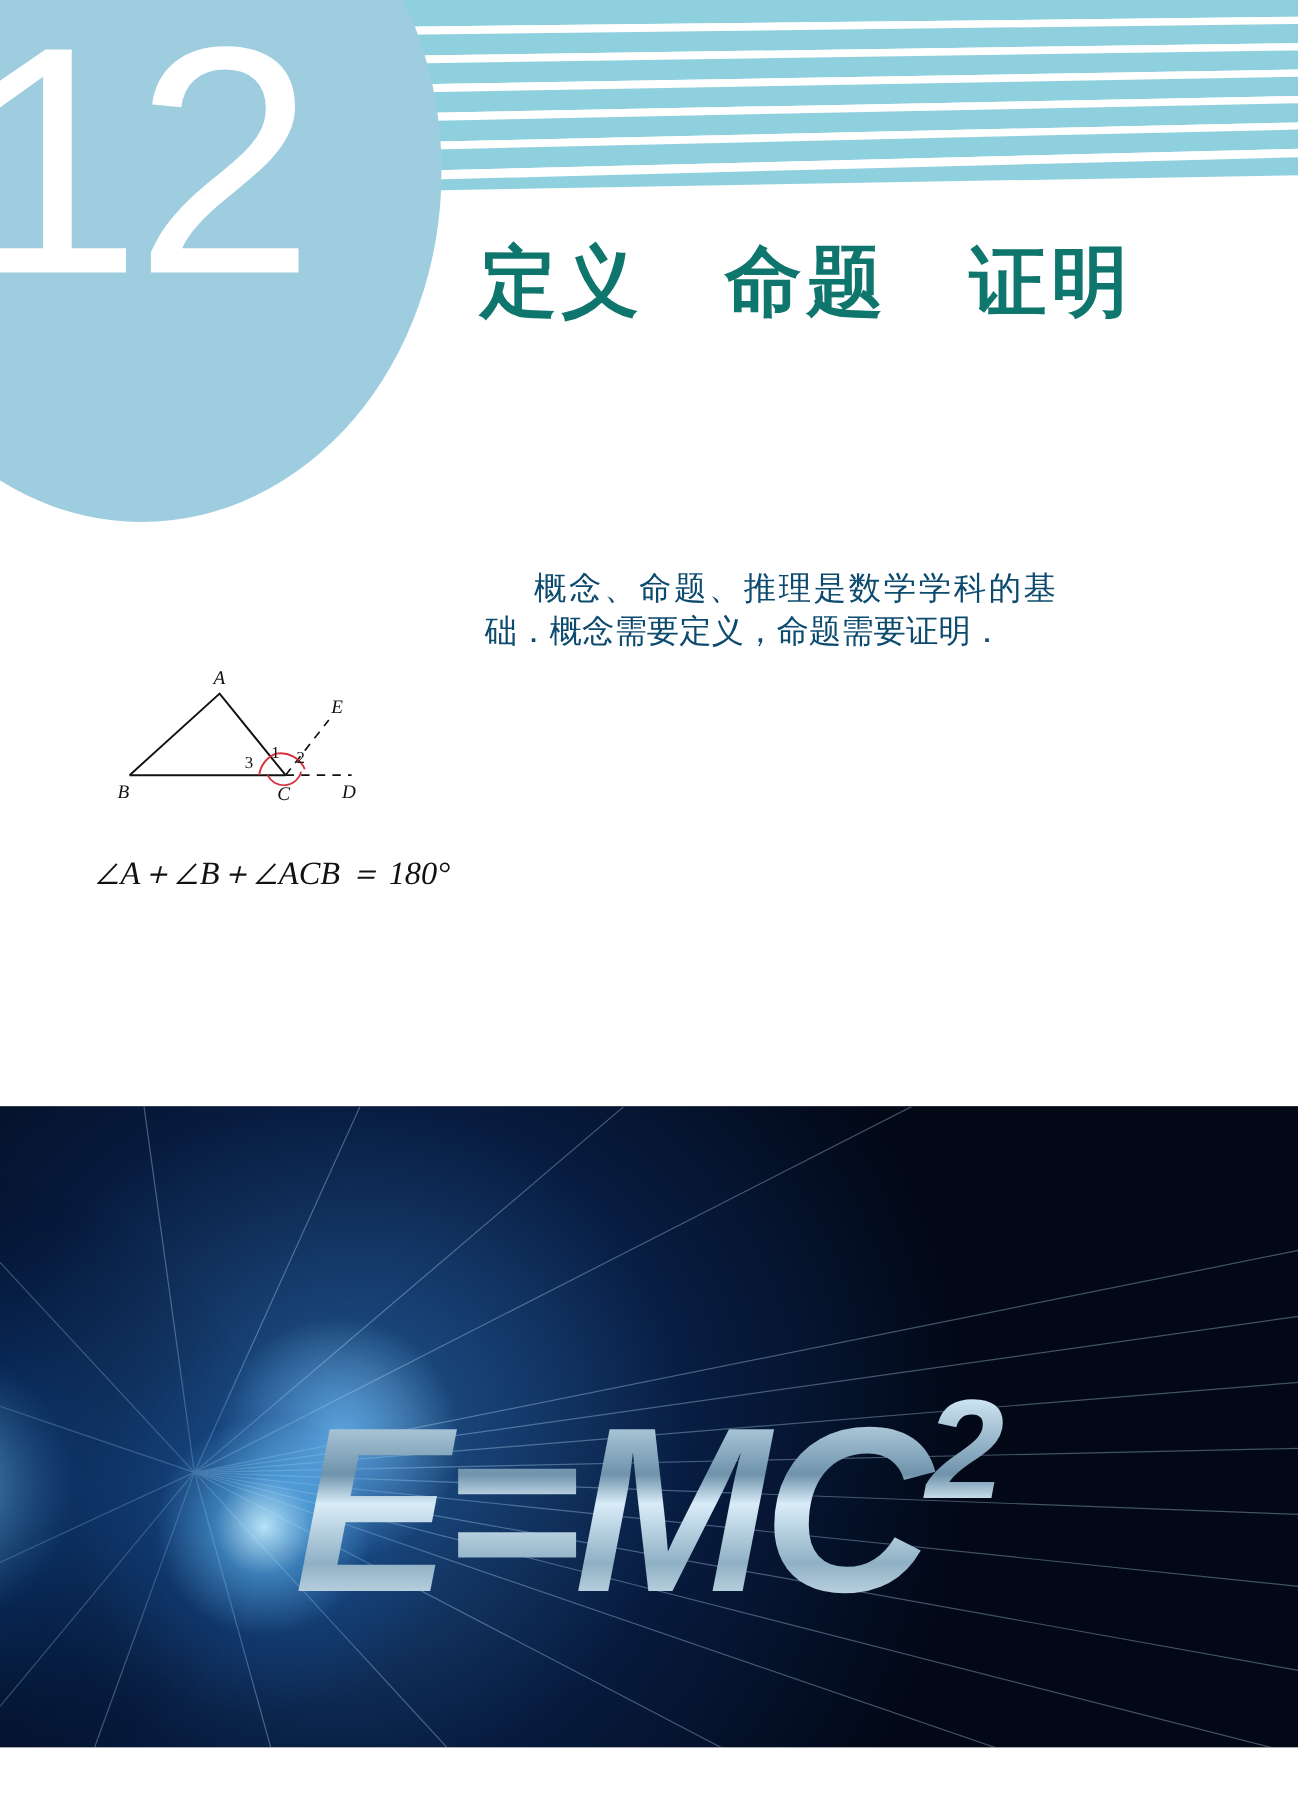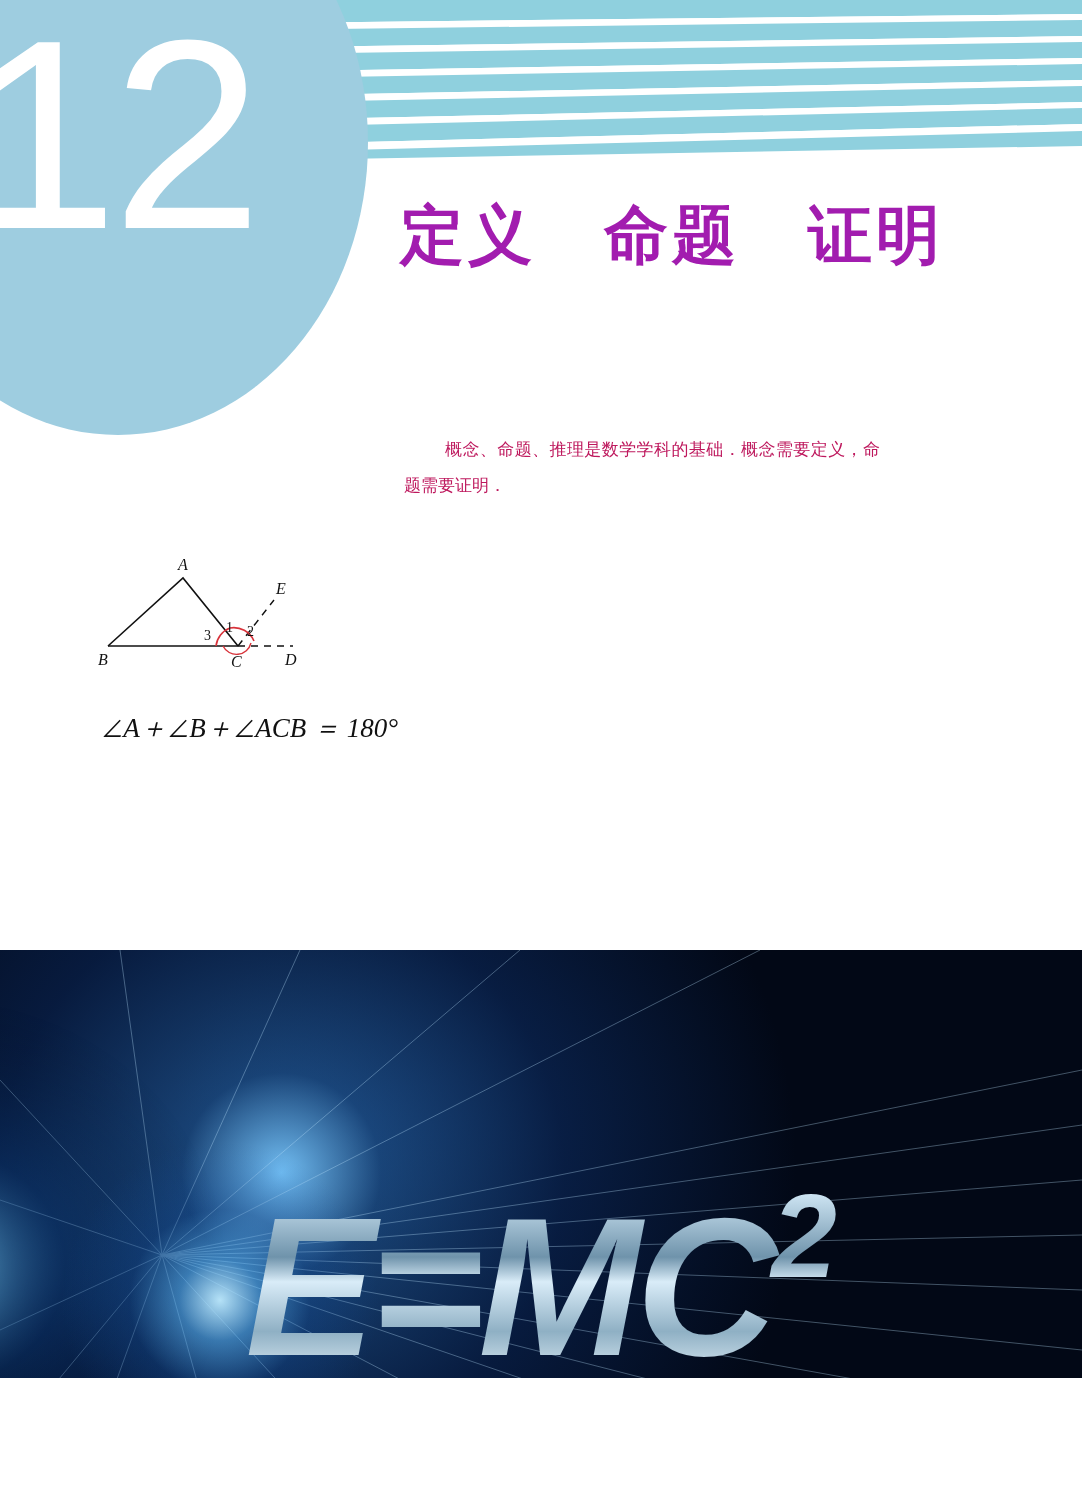--- a/index.html
+++ b/index.html
@@ -59,35 +59,35 @@
     background: #9ecde0;
   }
 
   
   .chapter-title {
     position: absolute;
     left: 400px;
     top: 192px;
     font-size: 64px;
     letter-spacing: 4px;
-    color: #a21caf;
+    color: #0f766e;
     font-weight: bold;
     font-family: "Liberation Sans", sans-serif;
     white-space: pre;
   }
 
   
   .intro {
     position: absolute;
     left: 404px;
-    top: 432px;
+    top: 472px;
     width: 476px;
-    font-size: 17px;
+    font-size: 27px;
     line-height: 36px;
-    color: #be185d;
+    color: #0c4a6e;
     text-align: justify;
     font-family: "Liberation Sans", sans-serif;
   }
   .intro p {
     margin: 0 0 2px 0;
     text-indent: 41px;
   }
 
   
   .figure {
@@ -97,42 +97,41 @@
     width: 300px;
     height: 210px;
   }
   .figure svg { display: block; }
 
   .formula {
     position: absolute;
     left: 78px;
     top: 710px;
     width: 320px;
-    text-align: right;
+    text-align: left;
     font-family: "Liberation Serif", serif;
     font-size: 27px;
     font-style: italic;
     color: #111;
     white-space: pre;
   }
 
   
   .photo {
     position: absolute;
     left: 0;
     top: 922px;
     width: 1082px;
-    height: 428px;
+    height: 534px;
     overflow: hidden;
     background:
       radial-gradient(circle at 26% 52%, rgba(120,200,255,0.95) 0%, rgba(40,110,190,0.55) 12%, rgba(8,30,70,0.85) 34%, rgba(2,8,22,1) 62%),
       radial-gradient(ellipse at 72% 30%, rgba(30,90,160,0.40) 0%, rgba(2,8,22,0) 55%),
       linear-gradient(180deg, #03060f 0%, #040a18 40%, #02060e 100%);
     color: #fff;
-    margin-top: 28px;
   }
   .rays {
     position: absolute;
     left: 0; top: 0; width: 1082px; height: 586px;
     opacity: 0.75;
   }
   .glow {
     position: absolute;
     left: 150px; top: 190px;
     width: 320px; height: 320px;

